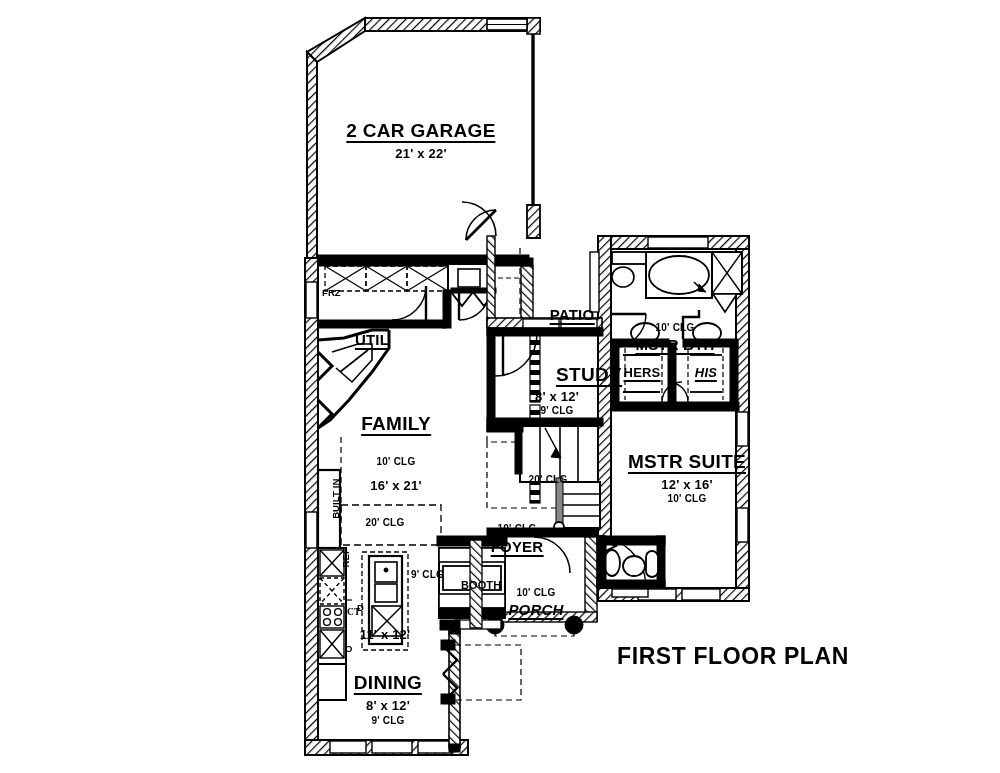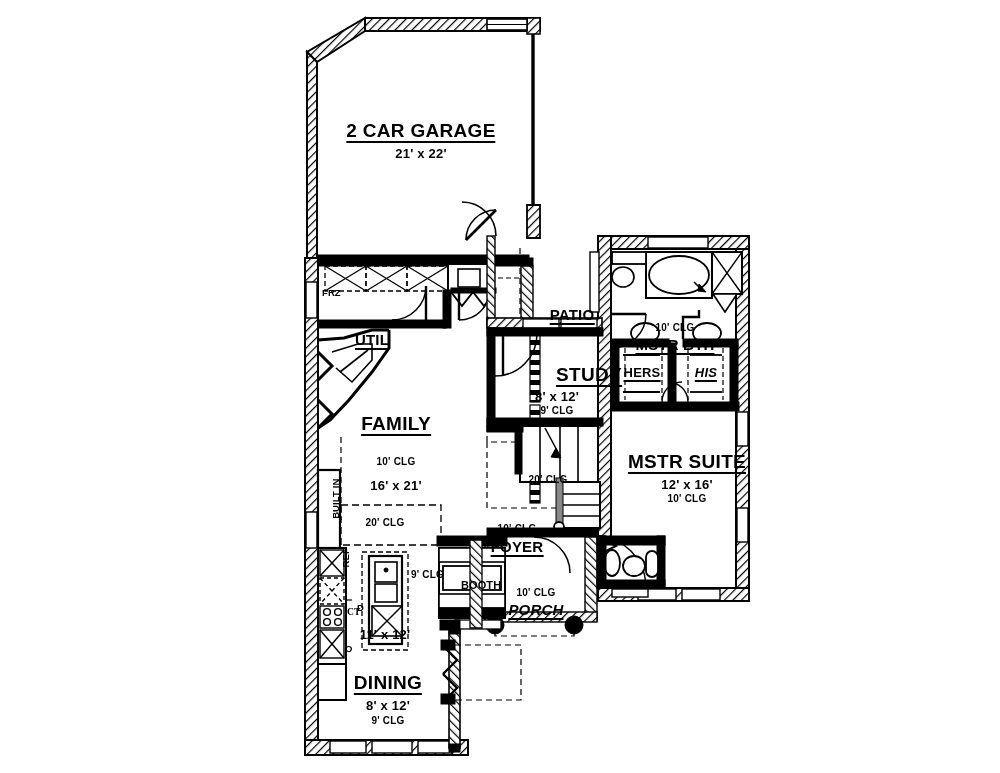--- a/index.html
+++ b/index.html
@@ -356,14 +356,15 @@
 <div class="lbl tiny" style="left:347px;top:608px;font-family:Liberation Serif, serif;">CT</div>
 <div class="lbl tiny" style="left:345px;top:644px;">O</div>
 <div class="lbl tiny" style="left:357px;top:603px;">D</div>
 <div class="lbl tiny2" style="left:461px;top:580px;text-align:center;">BOOTH</div>
 <div class="lbl tiny rot90" style="left:316px;top:494px;">BUILT IN</div>
 
 <div class="lbl room-name ctr" style="left:388px;top:673px;">DINING</div>
 <div class="lbl dim ctr" style="left:388px;top:699px;">8' x 12'</div>
 <div class="lbl clg ctr" style="left:388px;top:716px;">9' CLG</div>
 
+<div class="lbl title" style="left:617px;top:645px;">FIRST FLOOR PLAN</div>
 
 </div>
 
 </body></html>

